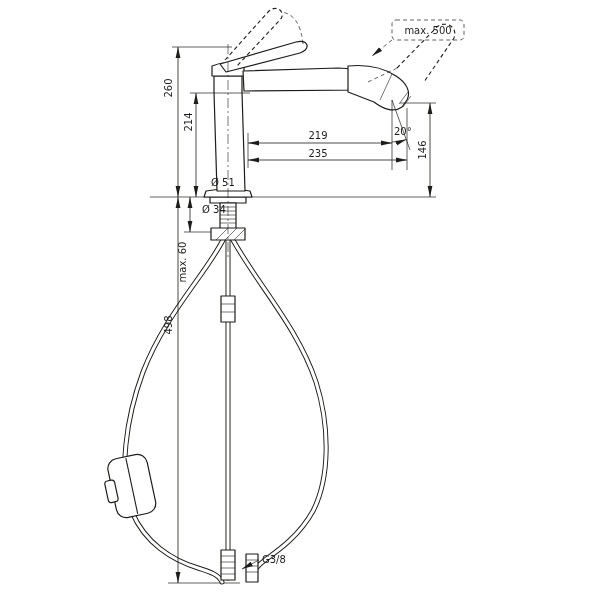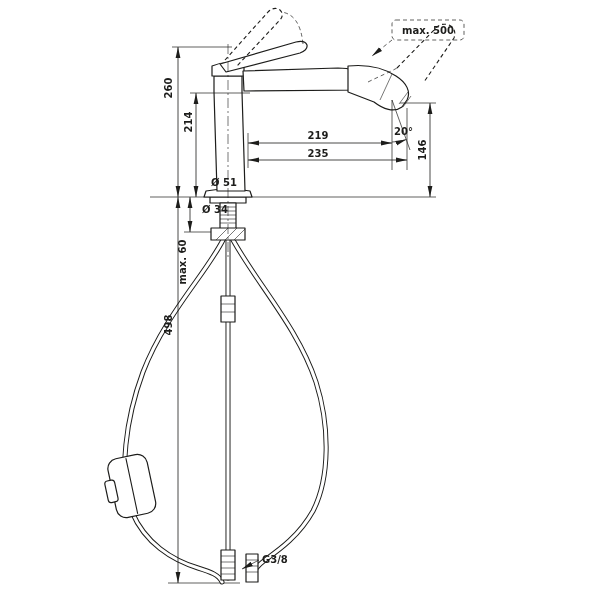--- a/index.html
+++ b/index.html
@@ -1,16 +1,16 @@
 <!DOCTYPE html>
 <html><head>
 <meta charset="utf-8">
 <style>
   html,body{margin:0;padding:0;background:#fff;}
-  .stage{width:523px;height:600px;background:#fff;position:relative;overflow:hidden;font-weight:bold;}
+  .stage{width:523px;height:600px;background:#fff;position:relative;overflow:hidden;}
   svg{display:block;}
   .ol{fill:#fff;stroke:#1d1d1b;stroke-width:1.2;stroke-linejoin:round;}
   .ghost{fill:none;stroke:#1d1d1b;stroke-width:1.1;stroke-linejoin:round;stroke-dasharray:4 3;}
   .ln{fill:none;stroke:#1d1d1b;stroke-width:1.1;stroke-linecap:round;}
   .thin{fill:none;stroke:#1d1d1b;stroke-width:0.7;}
   .dim{fill:none;stroke:#1d1d1b;stroke-width:0.8;}
   .dash{stroke-dasharray:4 3;}
   .cline{fill:none;stroke:#1d1d1b;stroke-width:0.6;stroke-dasharray:10 3 2 3;}
   .hatch{fill:none;stroke:#1d1d1b;stroke-width:0.6;}
   .hoseB{fill:none;stroke:#1d1d1b;stroke-width:5;stroke-linecap:round;}

